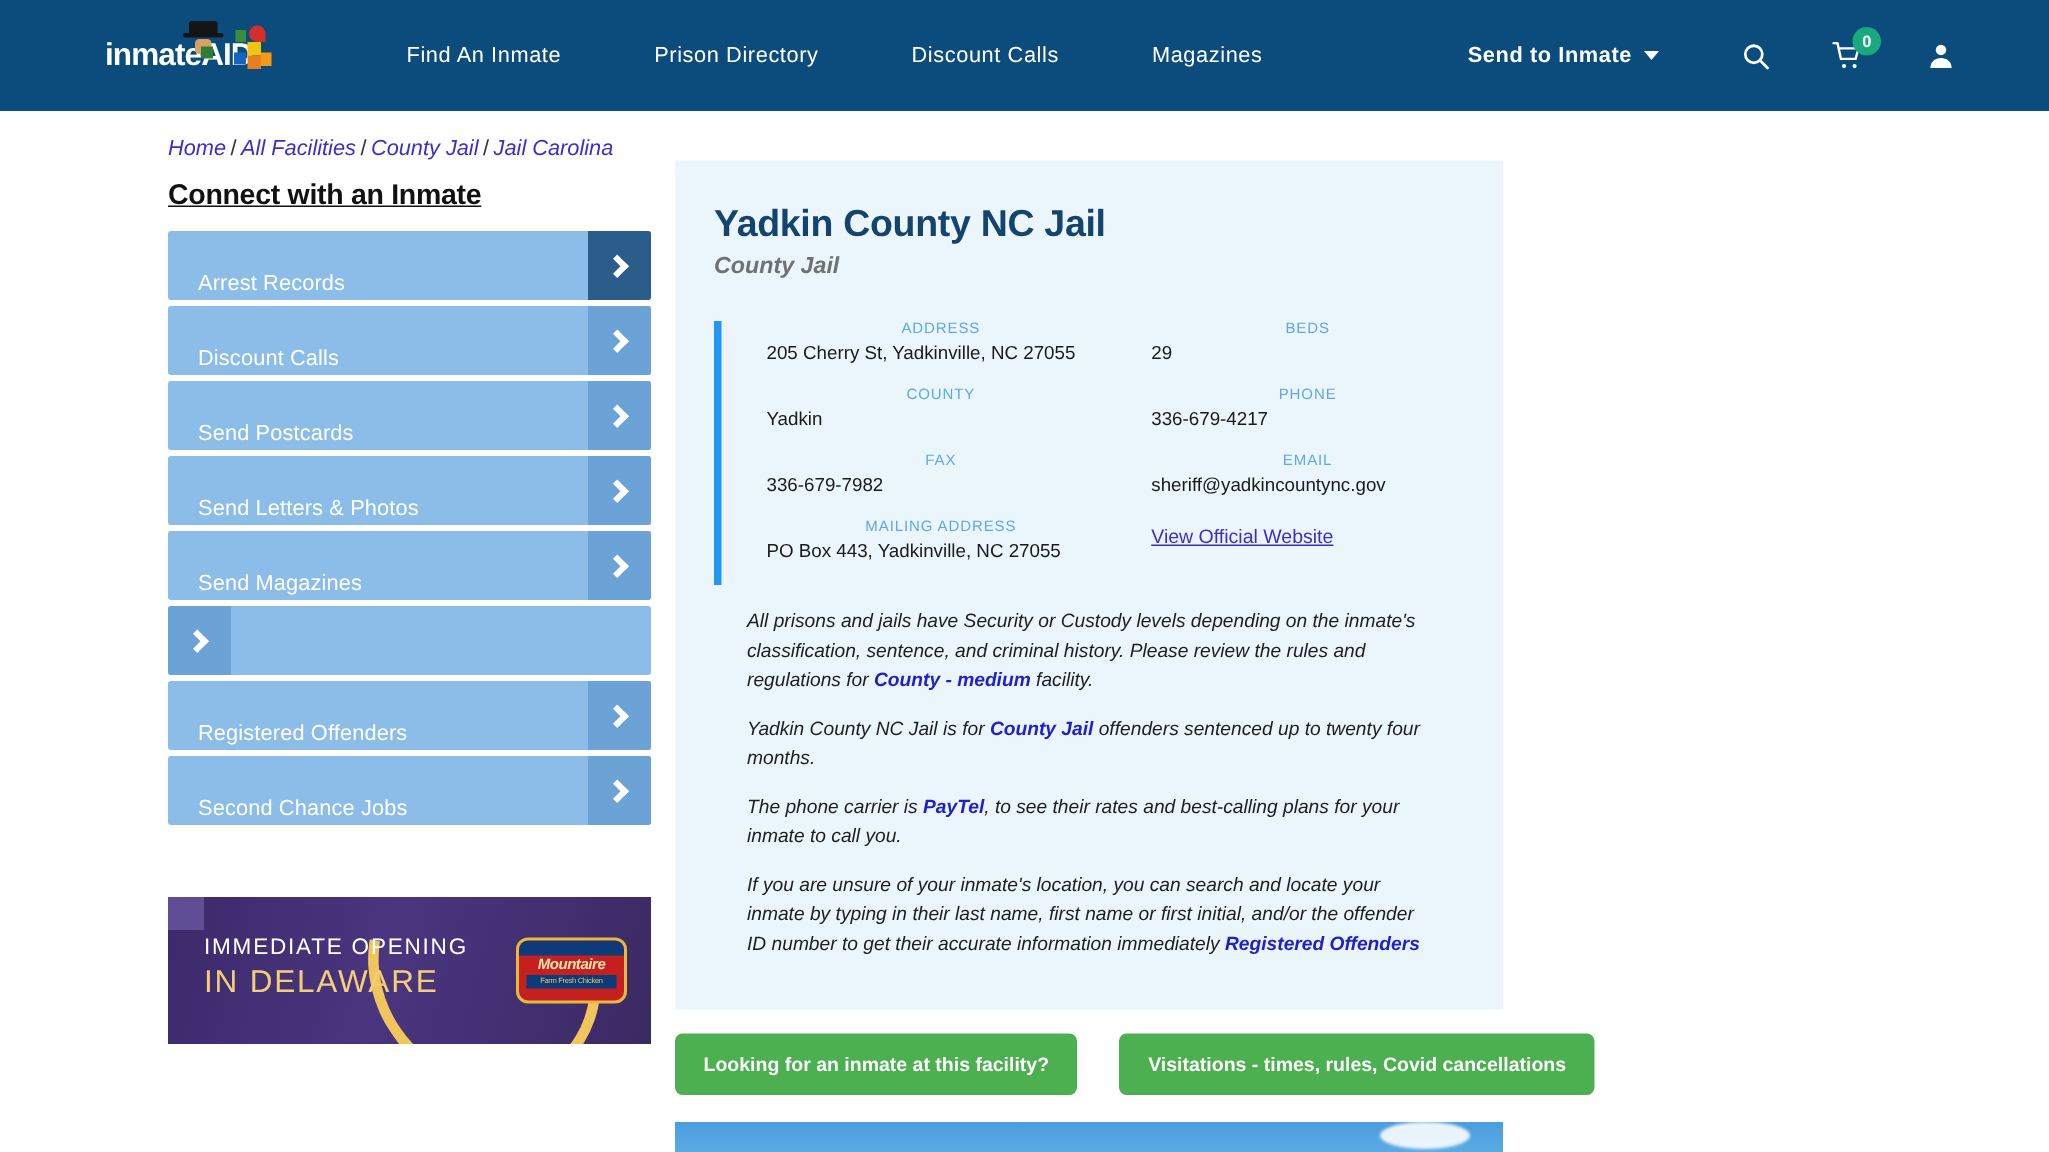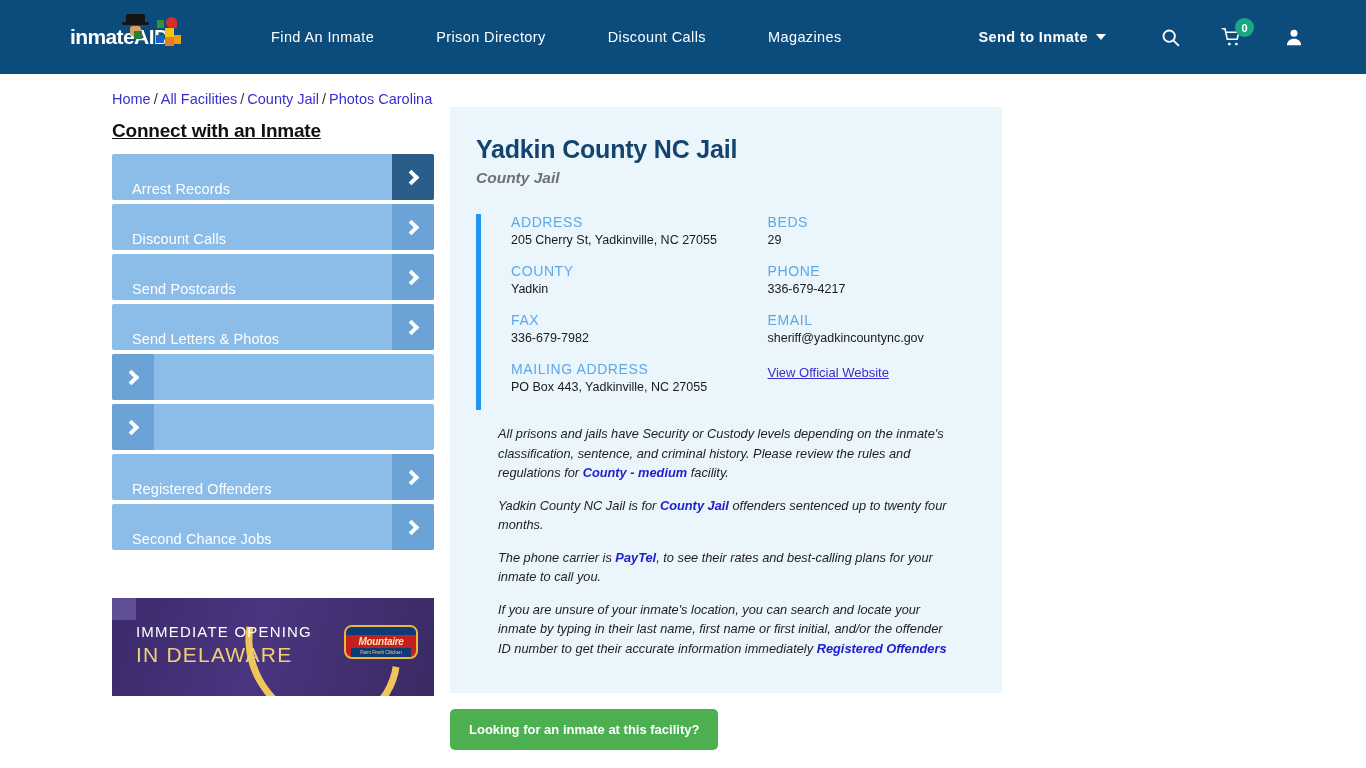--- a/index.html
+++ b/index.html
@@ -89,21 +89,21 @@
     font-size: 11px; font-weight: bold;
     display: flex; align-items: center; justify-content: center;
     padding: 0 4px;
   }
 
   
   .breadcrumb {
     margin: 17px 0 0 112px;
     font-size: 14.5px; color: #3b2ecc;
   }
-  .breadcrumb a { color: #3b2ecc; text-decoration: none; cursor: pointer; }
+  .breadcrumb a { color: #3b2ecc; text-decoration: none; cursor: pointer; font-style: italic; }
   .breadcrumb .sep { color: #333333; margin: 0 3px; }
 
   
   .page { display: flex; align-items: flex-start; padding: 0 0 0 112px; }
 
   
   .sidebar { width: 322px; flex: 0 0 322px; padding-top: 13px; }
   .sidebar-title {
     font-size: 19px; font-weight: bold; color: #111111;
     text-decoration: underline; margin-bottom: 12px;
@@ -154,21 +154,21 @@
   }
   .ad-arc {
     position: absolute; right: 36px; top: -34px;
     width: 150px; height: 166px;
     border: 7px solid #f0c65c; border-radius: 50%;
     border-right-color: transparent; border-top-color: transparent;
     transform: rotate(-34deg);
   }
   .ad-logo {
     position: absolute; right: 16px; top: 27px;
-    width: 74px; height: 34px;
+    width: 74px; height: 44px;
     background: #c4201f; border: 2px solid #e8b93a;
     border-radius: 8px;
     display: flex; flex-direction: column;
     align-items: center; justify-content: flex-start;
     overflow: hidden;
   }
   .ad-logo-top {
     width: 100%; height: 10px; background: #0d3b7a;
   }
   .ad-logo-name {
@@ -198,22 +198,22 @@
 
   .info-block {
     margin-top: 27px; padding-left: 30px;
     border-left: 5px solid #2196f3;
     display: flex;
   }
   .info-col { width: 50%; }
   .info-col.right { padding-left: 24px; }
   .info-row { margin-bottom: 16px; }
   .info-label {
-    font-size: 14px; color: #5fa8e8; letter-spacing: 0.6px;
-    text-transform: uppercase; margin-bottom: 3px;
+    font-size: 10px; color: #5fa8e8; letter-spacing: 0.6px;
+    text-transform: uppercase; margin-bottom: 3px; text-align: center;
   }
   .info-value { font-size: 12.5px; color: #1a1a1a; }
   .website-link {
     font-size: 13px; color: #3b2ecc; text-decoration: underline;
     cursor: pointer; display: inline-block; margin-top: 4px;
   }
 
   .desc { padding: 14px 22px 0 22px; }
   .desc p {
     font-size: 12.8px; font-style: italic; color: #1e1e1e;
@@ -295,21 +295,21 @@
     <div class="icon-btn">
       <svg width="20" height="20" viewBox="0 0 24 24" fill="#ffffff">
         <circle cx="12" cy="7.5" r="4.2"></circle>
         <path d="M3.5 22c0-5 3.8-8 8.5-8s8.5 3 8.5 8z"></path>
       </svg>
     </div>
   </div>
 </div>
 
 <div class="breadcrumb">
-  <a>Home</a><span class="sep">/</span><a>All Facilities</a><span class="sep">/</span><a>County Jail</a><span class="sep">/</span><a>Photos Carolina</a>
+  <a>Home</a><span class="sep">/</span><a>All Facilities</a><span class="sep">/</span><a>County Jail</a><span class="sep">/</span><a>Jail Carolina</a>
 </div>
 
 <div class="page">
 
   <div class="sidebar">
     <div class="sidebar-title">Connect with an Inmate</div>
 
     <div class="side-item active">
       <div class="side-item-label">Arrest Records</div>
       <div class="side-chevron">
@@ -328,20 +328,21 @@
           <span class="chev"></span>
         </div>
     </div>
     <div class="side-item">
       <div class="side-item-label">Send Letters &amp; Photos</div>
       <div class="side-chevron">
           <span class="chev"></span>
         </div>
     </div>
     <div class="side-item">
+      <div class="side-item-label">Send Magazines</div>
       <div class="side-chevron">
           <span class="chev"></span>
         </div>
     </div>
     <div class="side-item">
       <div class="side-chevron">
           <span class="chev"></span>
         </div>
     </div>
     <div class="side-item">
@@ -419,20 +420,21 @@
       <div class="desc">
         <p><span>All prisons and jails have Security or Custody levels depending on the inmate's classification, sentence, and criminal history. Please review the rules and regulations for </span><a>County - medium</a><span> facility.</span></p>
         <p><span>Yadkin County NC Jail is for </span><a>County Jail</a><span> offenders sentenced up to twenty four months.</span></p>
         <p><span>The phone carrier is </span><a>PayTel</a><span>, to see their rates and best-calling plans for your inmate to call you.</span></p>
         <p><span>If you are unsure of your inmate's location, you can search and locate your inmate by typing in their last name, first name or first initial, and/or the offender ID number to get their accurate information immediately </span><a>Registered Offenders</a></p>
       </div>
     </div>
 
     <div class="cta-row">
       <button class="cta-btn">Looking for an inmate at this facility?</button>
+      <button class="cta-btn">Visitations - times, rules, Covid cancellations</button>
     </div>
 
     <div class="facility-photo">
 
       <span class="cloud c2"></span>
 
     </div>
 
   </div>
 </div>

